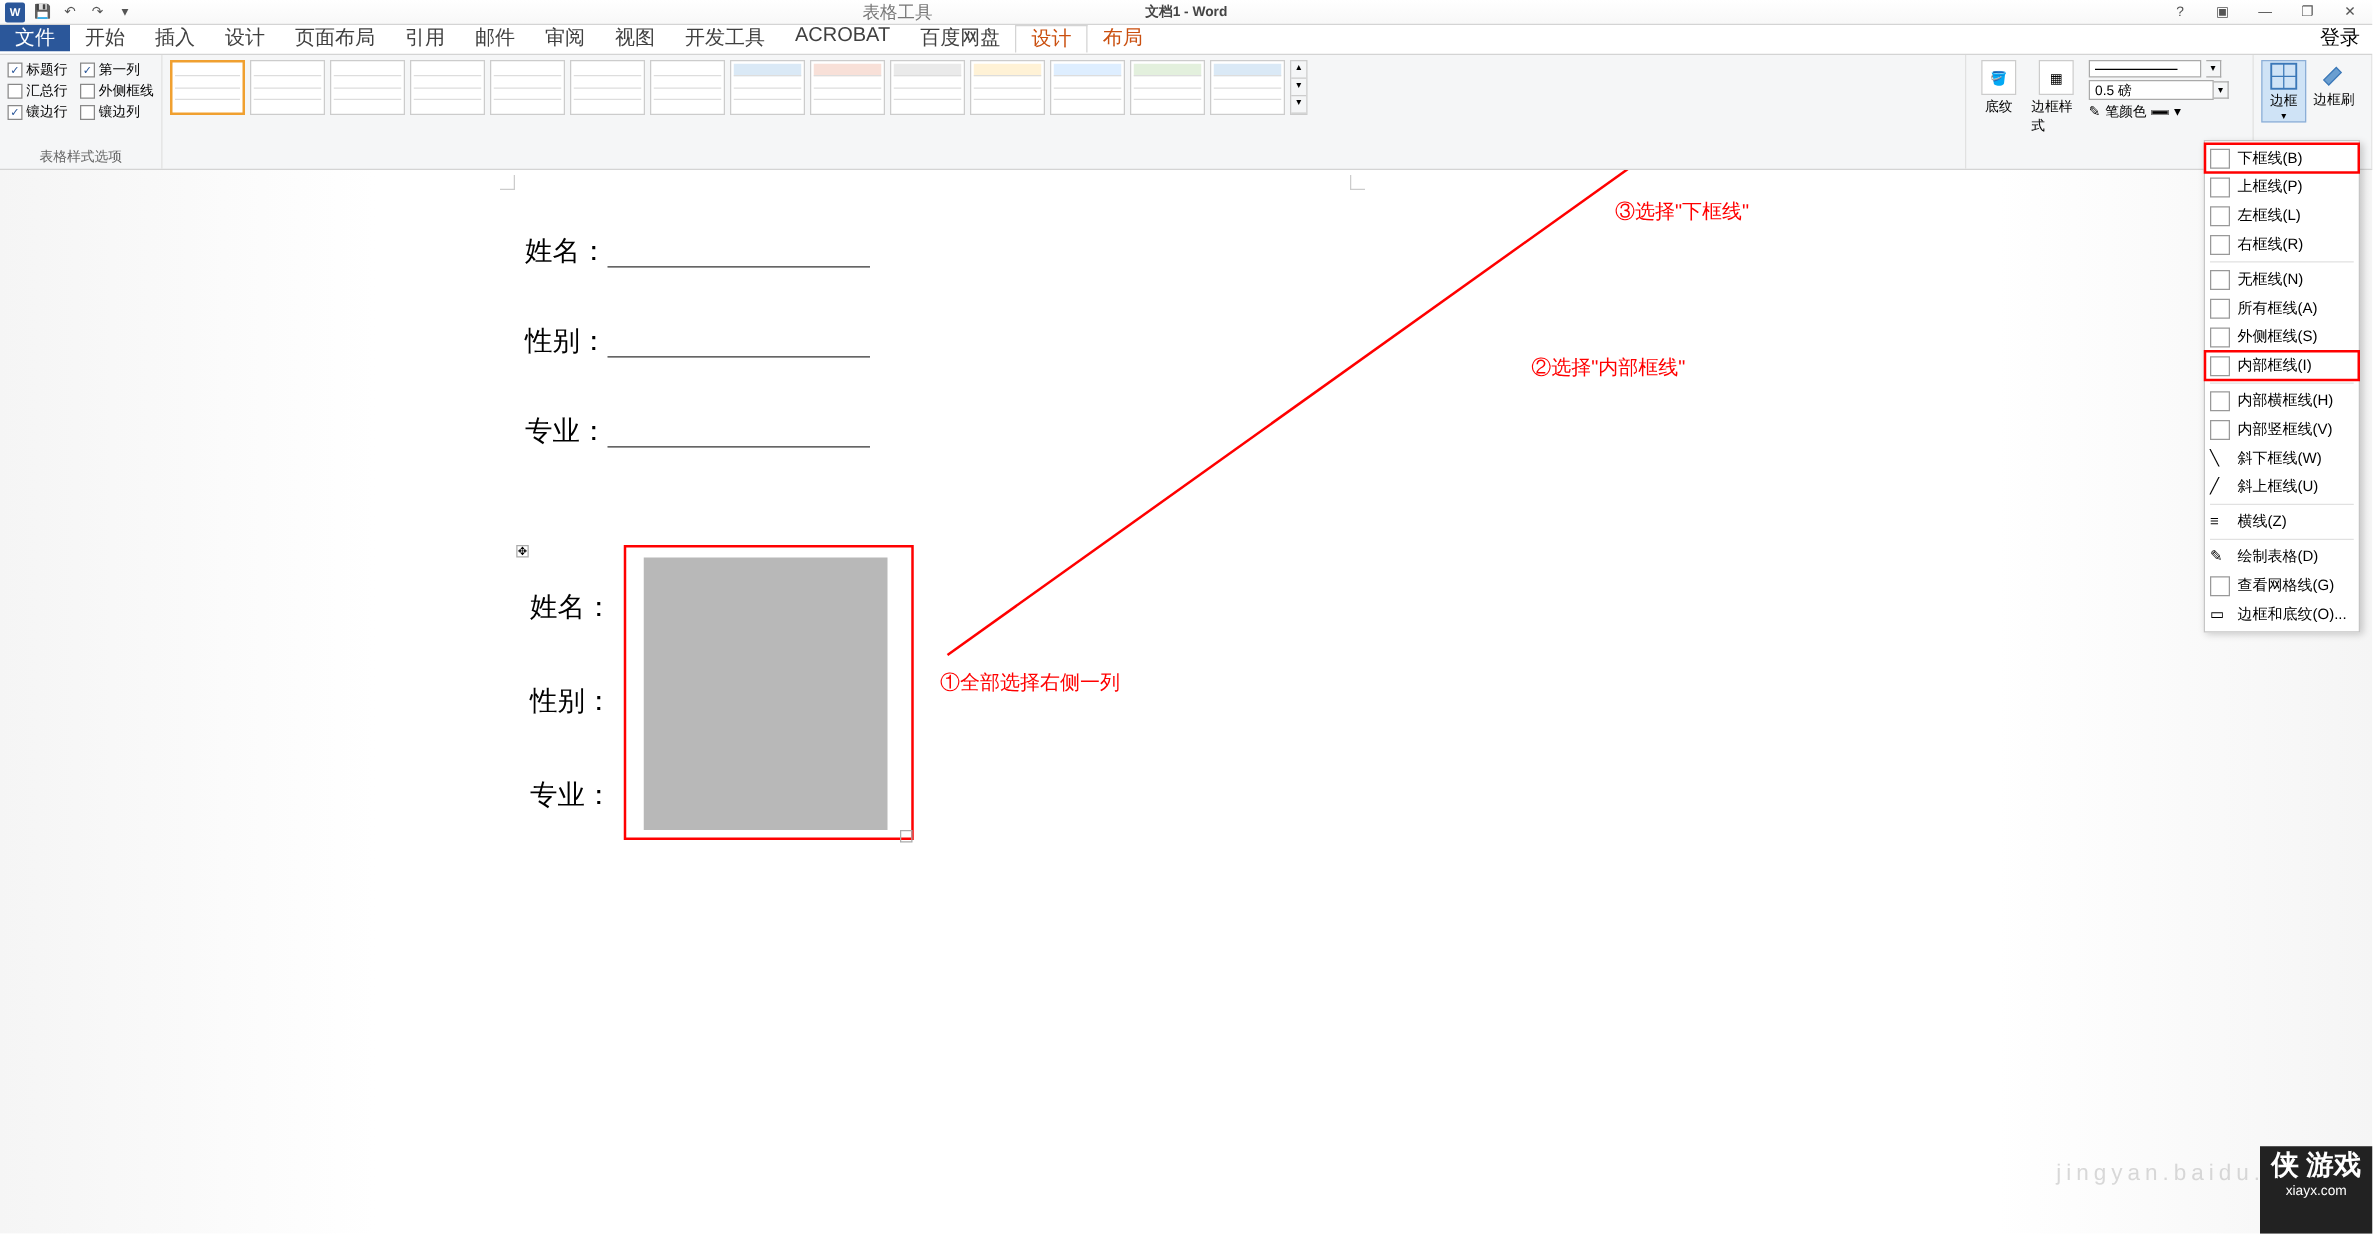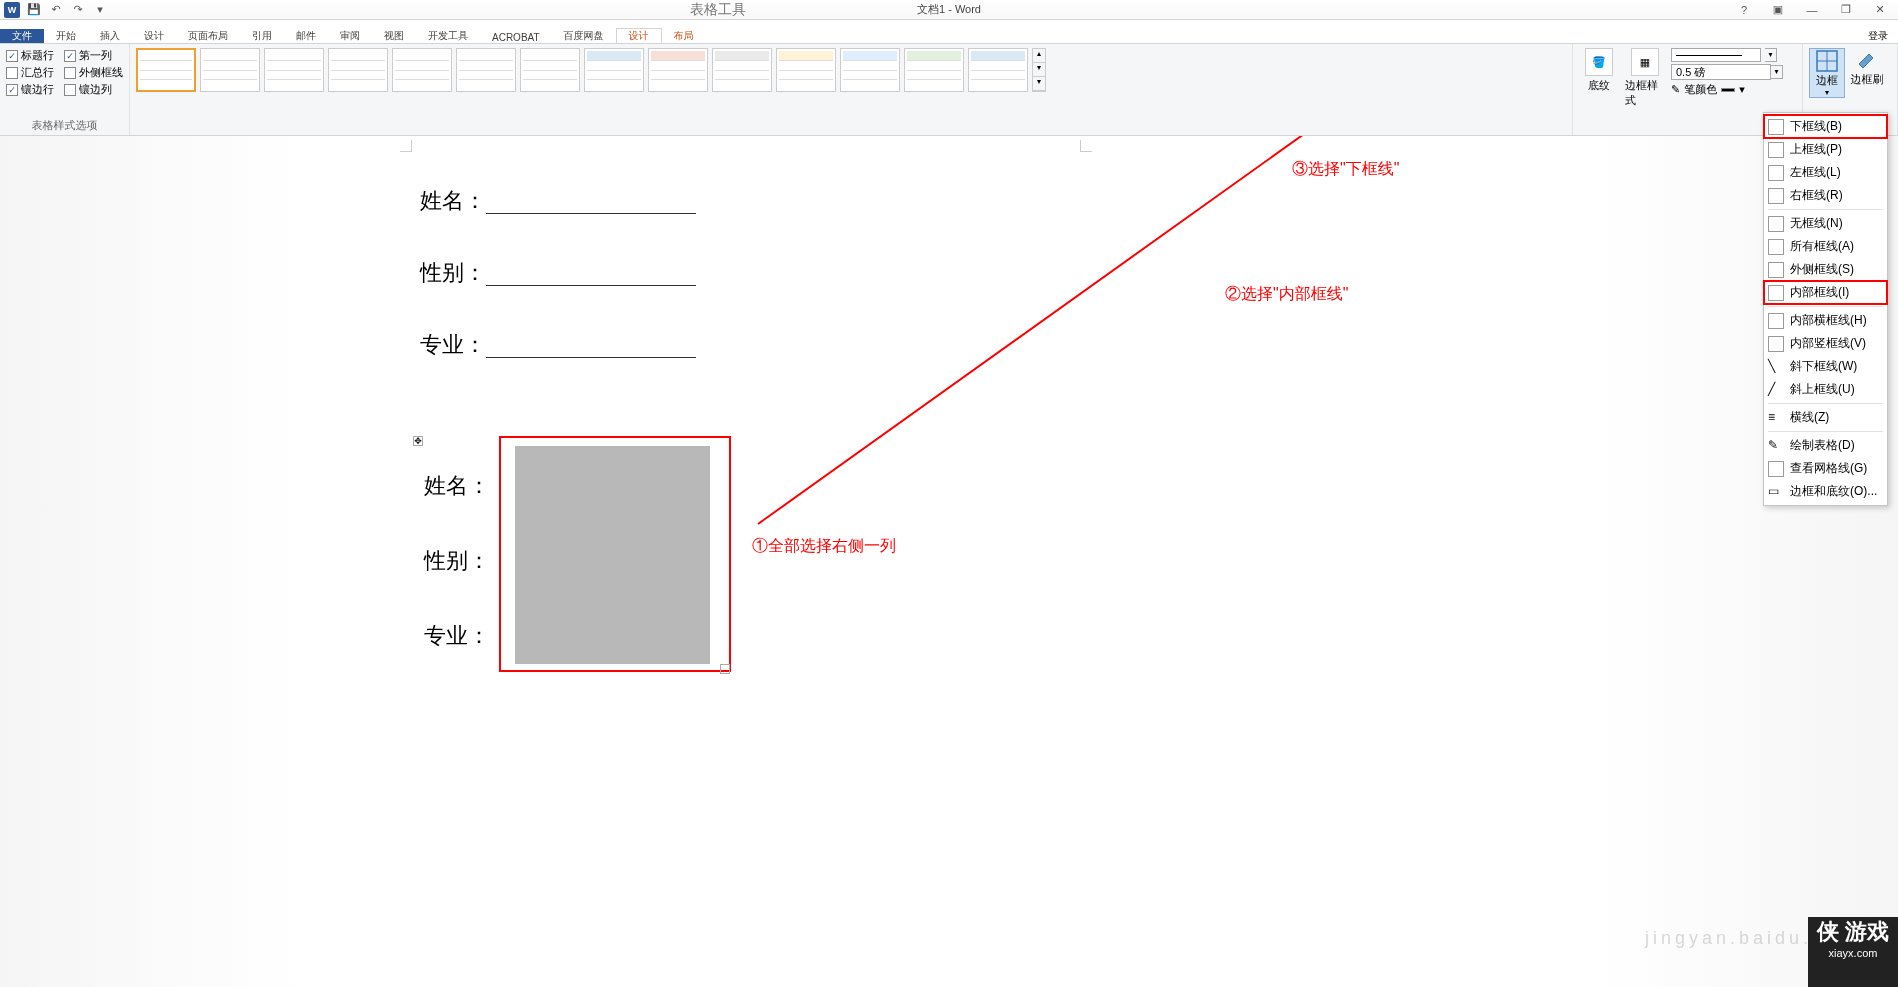--- a/index.html
+++ b/index.html
@@ -3,27 +3,27 @@
 <meta charset="utf-8">
 <style>
 * { margin: 0; padding: 0; box-sizing: border-box; font-family: "Microsoft YaHei", "SimSun", sans-serif; }
 body { background: #fff; width: 1898px; height: 987px; overflow: hidden; position: relative; }
 
 
 .titlebar { height: 20px; background: linear-gradient(#fff,#f8f8f8); display: flex; align-items: center; font-size: 11px; border-bottom: 1px solid #d4d4d4; position: relative; }
 .titlebar-left { display: flex; align-items: center; gap: 6px; padding-left: 4px; }
 .word-icon { width: 16px; height: 16px; background: #2b579a; color: #fff; font-size: 9px; font-weight: bold; display: flex; align-items: center; justify-content: center; border-radius: 2px; }
 .qat-btn { width: 16px; height: 16px; display: flex; align-items: center; justify-content: center; color: #555; cursor: pointer; }
-.titlebar-center { position: absolute; left: 50%; transform: translateX(-50%); color: #444; }
+.titlebar-center { position: absolute; left: 50%; transform: translateX(-50%); color: #444; font-weight: bold; }
 .titlebar-tabtool { position: absolute; left: 690px; color: #777; font-size: 14px; }
 .titlebar-right { position: absolute; right: 6px; display: flex; gap: 10px; align-items: center; color: #555; }
 .win-btn { width: 24px; text-align: center; cursor: pointer; }
 
 
-.ribbon-tabs { height: 24px; background: #fff; display: flex; align-items: flex-end; font-size: 10px; border-bottom: 1px solid #d4d4d4; }
+.ribbon-tabs { height: 24px; background: #fff; display: flex; align-items: flex-start; font-size: 16px; border-bottom: 1px solid #d4d4d4; }
 .tab { padding: 0 12px; display: flex; align-items: center; color: #404040; cursor: pointer; }
 .tab-file { background: #2b579a; color: #fff; }
 .tab-context { color: #ca5010; }
 .tab-context.active { background: #fff; border: 1px solid #d4d4d4; border-bottom: none; color: #ca5010; }
 .login { margin-left: auto; padding-right: 10px; display: flex; align-items: center; }
 
 
 .ribbon { height: 92px; background: #f5f6f7; border-bottom: 1px solid #d4d4d4; display: flex; font-size: 11px; }
 .group { border-right: 1px solid #e1e1e1; padding: 4px 6px 2px 6px; display: flex; flex-direction: column; justify-content: space-between; }
 .group-label { text-align: center; color: #666; font-size: 11px; margin-top: 2px; }

